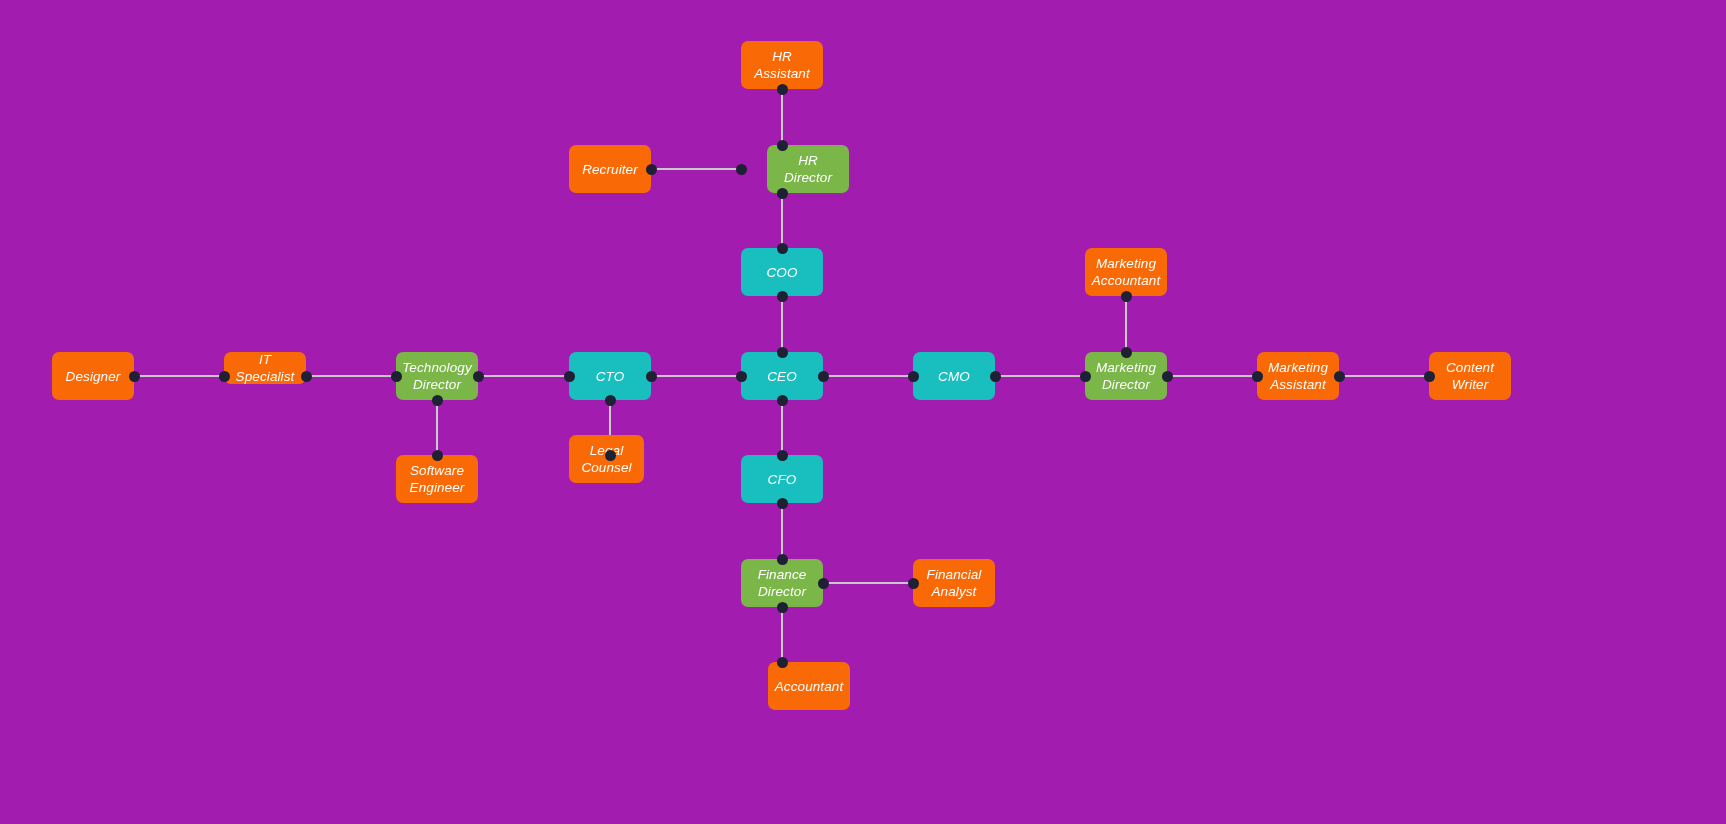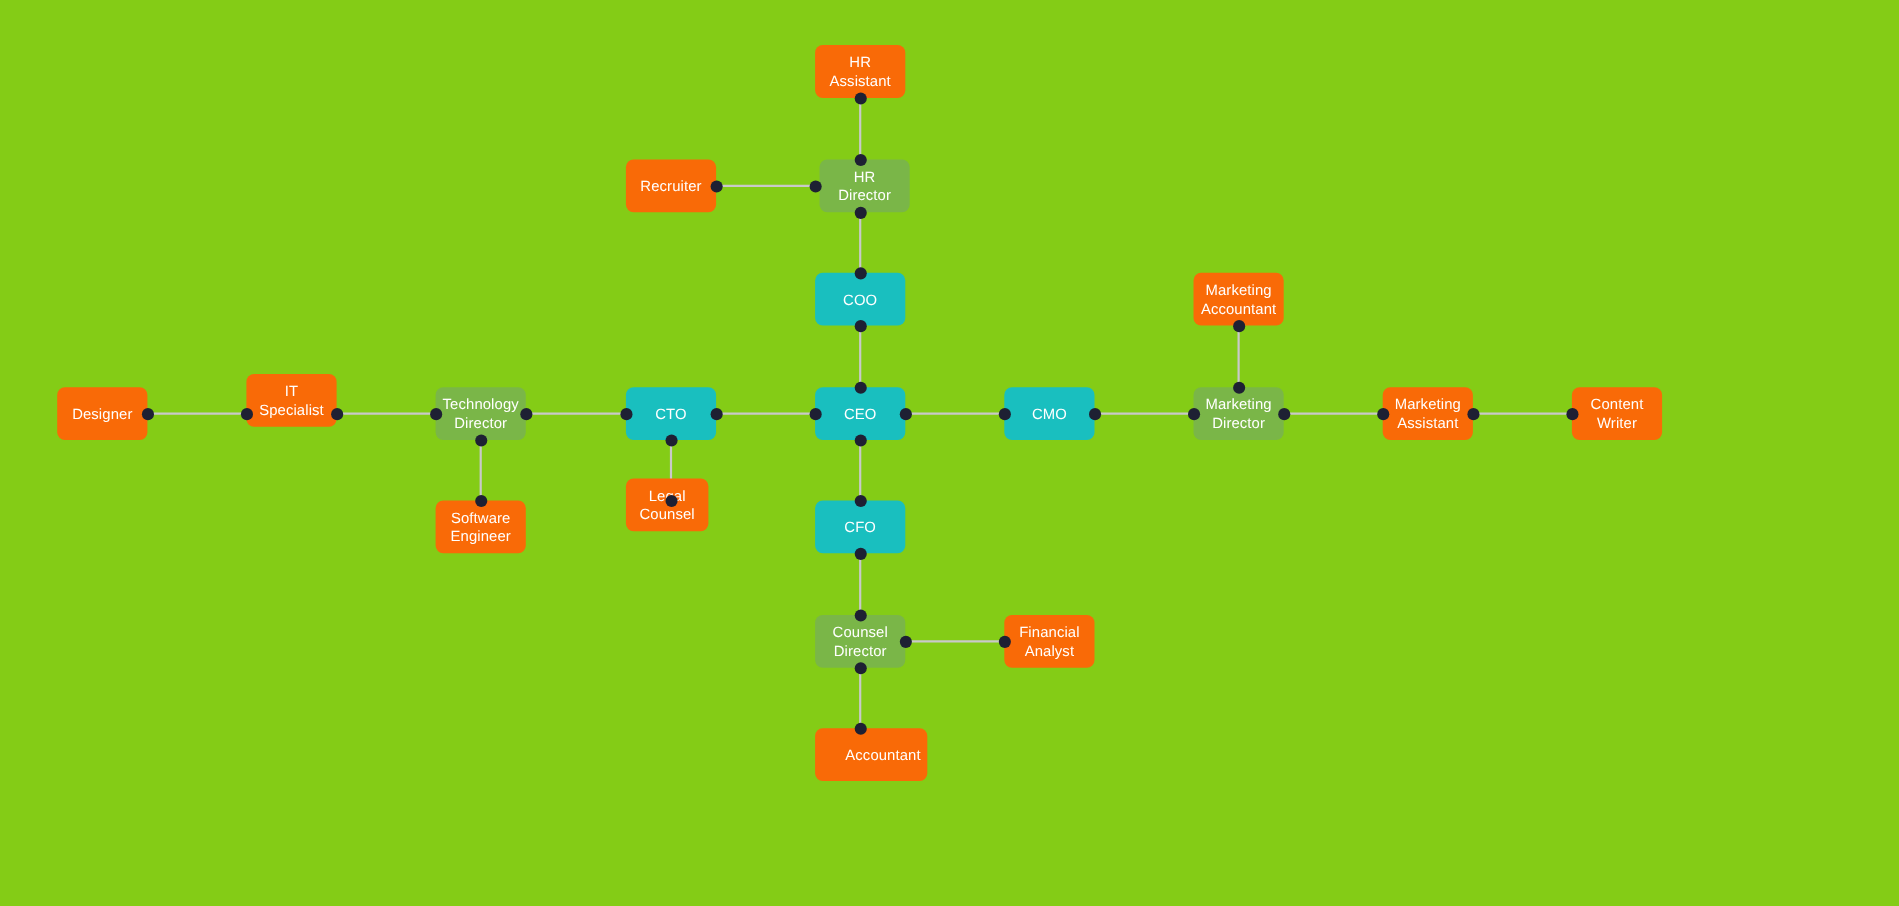--- a/index.html
+++ b/index.html
@@ -1,19 +1,19 @@
 <!DOCTYPE html>
 <html><head>
 <meta charset="utf-8">
 <title>Org Chart</title>
 <style>
   html,body{margin:0;padding:0;background:#ffffff;}
   body{width:1726px;height:824px;overflow:hidden;
        font-family:"Liberation Sans",sans-serif;}
-  #canvas{position:relative;width:1726px;height:824px;background:#84cc16;}
+  #canvas{position:relative;width:1726px;height:824px;background:#a21caf;font-style:italic;}
   #edge-layer{position:absolute;left:0;top:0;width:1726px;height:824px;}
   .node{position:absolute;box-sizing:border-box;border-radius:7px;
         display:flex;align-items:center;justify-content:center;
         text-align:center;color:#ffffff;font-size:13.5px;
         line-height:17px;letter-spacing:.1px;
         padding:3px 6px;z-index:3;}
   .node .lbl{display:block;width:100%;}
   .node.teal{background:#19BFBF;}
   .node.green{background:#7AB648;}
   .node.orange{background:#F96A07;}
@@ -45,33 +45,33 @@
       <line x1="823" y1="583" x2="913" y2="583" stroke="#C9C9C9" stroke-width="2"></line>
       <line x1="782" y1="607" x2="782" y2="662" stroke="#C9C9C9" stroke-width="2"></line>
     </svg>
   <div id="node-layer">
       <div class="node orange" style="left: 741px; top: 41px; width: 82px; height: 48px;">
         <span class="lbl">HR Assistant</span>
       </div>
       <div class="node orange" style="left: 569px; top: 145px; width: 82px; height: 48px;">
         <span class="lbl">Recruiter</span>
       </div>
-      <div class="node green" style="left: 745px; top: 145px; width: 82px; height: 48px;">
+      <div class="node green" style="left: 767px; top: 145px; width: 82px; height: 48px;">
         <span class="lbl">HR Director</span>
       </div>
       <div class="node teal" style="left: 741px; top: 248px; width: 82px; height: 48px;">
         <span class="lbl">COO</span>
       </div>
       <div class="node orange" style="left: 1085px; top: 248px; width: 82px; height: 48px;">
         <span class="lbl">Marketing Accountant</span>
       </div>
       <div class="node orange" style="left: 52px; top: 352px; width: 82px; height: 48px;">
         <span class="lbl">Designer</span>
       </div>
-      <div class="node orange" style="left: 224px; top: 340px; width: 82px; height: 48px;">
+      <div class="node orange" style="left: 224px; top: 352px; width: 82px; height: 32px;">
         <span class="lbl">IT Specialist</span>
       </div>
       <div class="node green" style="left: 396px; top: 352px; width: 82px; height: 48px;">
         <span class="lbl">Technology Director</span>
       </div>
       <div class="node teal" style="left: 569px; top: 352px; width: 82px; height: 48px;">
         <span class="lbl">CTO</span>
       </div>
       <div class="node teal" style="left: 741px; top: 352px; width: 82px; height: 48px;">
         <span class="lbl">CEO</span>
@@ -91,26 +91,26 @@
       <div class="node orange" style="left: 396px; top: 455px; width: 82px; height: 48px;">
         <span class="lbl">Software Engineer</span>
       </div>
       <div class="node orange" style="left: 569px; top: 435px; width: 75px; height: 48px;">
         <span class="lbl">Legal Counsel</span>
       </div>
       <div class="node teal" style="left: 741px; top: 455px; width: 82px; height: 48px;">
         <span class="lbl">CFO</span>
       </div>
       <div class="node green" style="left: 741px; top: 559px; width: 82px; height: 48px;">
-        <span class="lbl">Counsel Director</span>
+        <span class="lbl">Finance Director</span>
       </div>
       <div class="node orange" style="left: 913px; top: 559px; width: 82px; height: 48px;">
         <span class="lbl">Financial Analyst</span>
       </div>
-      <div class="node orange" style="left: 741px; top: 662px; width: 102px; height: 48px; text-align: right;">
+      <div class="node orange" style="left: 768px; top: 662px; width: 82px; height: 48px;">
         <span class="lbl">Accountant</span>
       </div>
     </div>
   <div id="port-layer">
       <div class="port" style="left: 782px; top: 89px;"></div>
       <div class="port" style="left: 782px; top: 145px;"></div>
       <div class="port" style="left: 651px; top: 169px;"></div>
       <div class="port" style="left: 741px; top: 169px;"></div>
       <div class="port" style="left: 782px; top: 193px;"></div>
       <div class="port" style="left: 782px; top: 248px;"></div>

